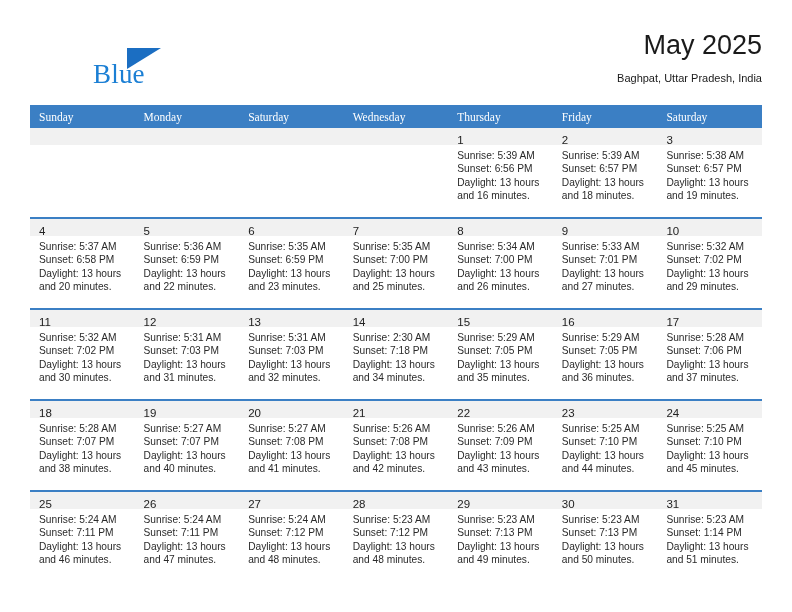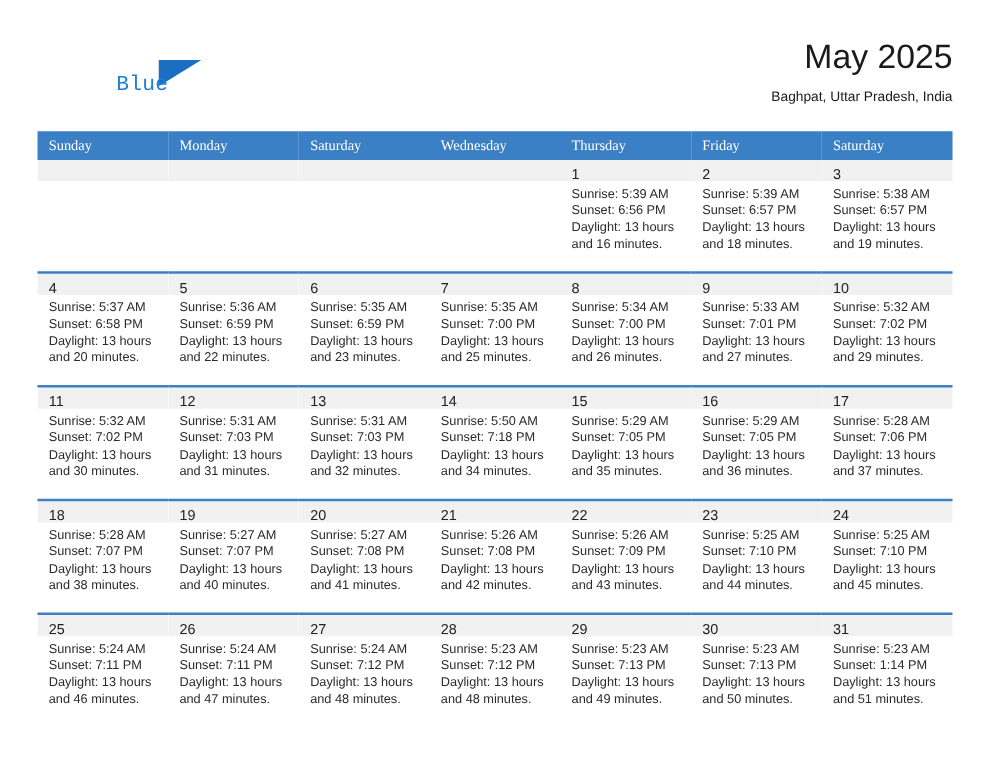--- a/index.html
+++ b/index.html
@@ -51,24 +51,24 @@
     top: 12px;
     width: 0;
     height: 0;
     border-left: 34px solid #1b6ec2;
     border-bottom: 21px solid transparent;
   }
   .logo-blue {
     position: absolute;
     left: 63px;
     top: 23px;
-    font-size: 17px;
+    font-size: 27px;
     letter-spacing: .2px;
     color: #1b7fd4;
-    font-family: Liberation Mono, monospace;
+    font-family: Liberation Serif, serif;
   }
 
   .titles {
     position: absolute;
     right: 0;
     top: 0;
     text-align: right;
   }
   .cal-title {
     font-size: 27px;
@@ -316,21 +316,21 @@
               <div class="cellbody">
                 <div class="info-line">Sunrise: 5:31 AM</div>
                 <div class="info-line">Sunset: 7:03 PM</div>
                 <div class="info-line">Daylight: 13 hours</div>
                 <div class="info-line">and 32 minutes.</div>
               </div>
             </td>
             <td class="day">
               <div class="daynum-band"><span class="daynum">14</span></div>
               <div class="cellbody">
-                <div class="info-line">Sunrise: 5:50 AM</div>
+                <div class="info-line">Sunrise: 2:30 AM</div>
                 <div class="info-line">Sunset: 7:18 PM</div>
                 <div class="info-line">Daylight: 13 hours</div>
                 <div class="info-line">and 34 minutes.</div>
               </div>
             </td>
             <td class="day">
               <div class="daynum-band"><span class="daynum">15</span></div>
               <div class="cellbody">
                 <div class="info-line">Sunrise: 5:29 AM</div>
                 <div class="info-line">Sunset: 7:05 PM</div>

